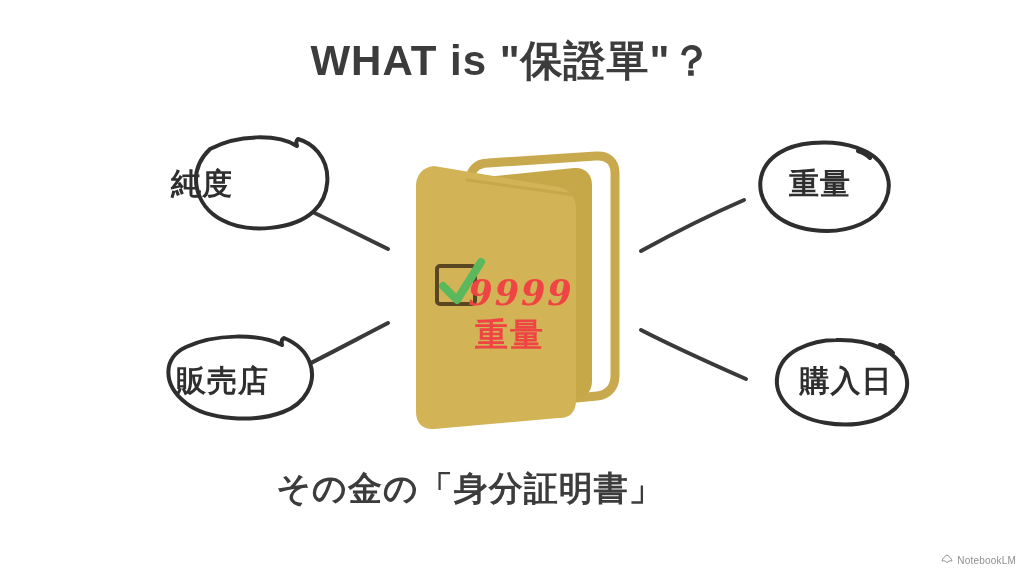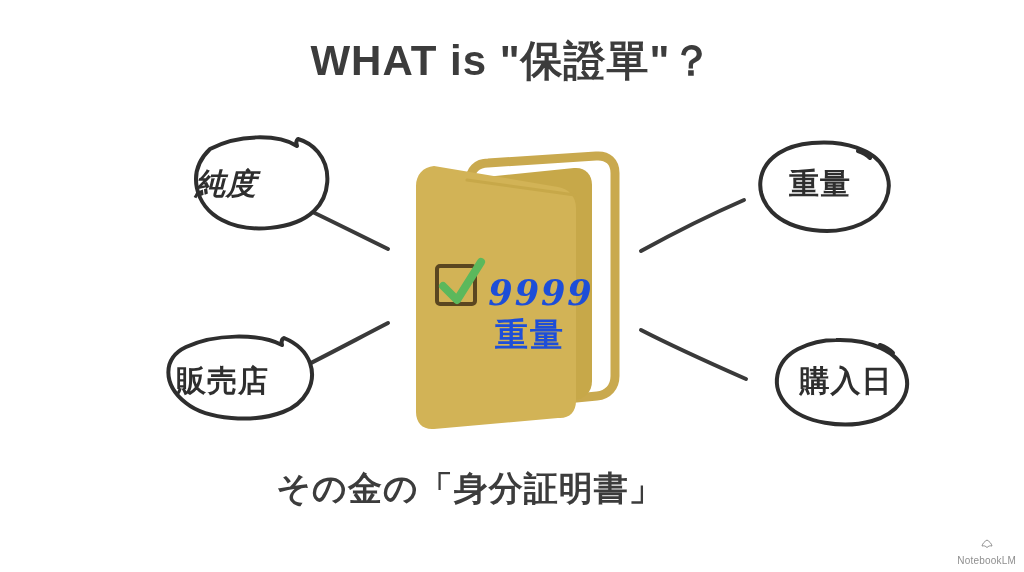--- a/index.html
+++ b/index.html
@@ -61,25 +61,24 @@
     color: #2e2e2e;
     letter-spacing: 1px;
     white-space: nowrap;
     text-align: center;
     transform: translate(-50%, -50%);
     pointer-events: none;
   }
   
   .hand {
     position: absolute;
-    color: #1d4ed8;
+    color: #ef4444;
     white-space: nowrap;
     transform: translate(-50%, -50%);
     pointer-events: none;
-    margin-left: 20px;
   }
   #hand-number {
     font-size: 35px;
     font-style: italic;
     font-weight: 700;
     letter-spacing: 2px;
     font-family: "DejaVu Serif", serif;
   }
   #hand-weight {
     font-size: 33px;
@@ -90,21 +89,20 @@
   #watermark {
     position: absolute;
     right: 8px;
     bottom: 6px;
     display: flex;
     align-items: center;
     gap: 4px;
     color: #8f8f8f;
     font-size: 10px;
     letter-spacing: 0.2px;
-    flex-direction: column;
   }
   #watermark svg { display: block; }
 </style>
 </head>
 <body>
 
 <div id="slide">
 
   <div id="title">WHAT is "保證單"？</div>
 
@@ -163,21 +161,21 @@
 
       <path d="M836,340 C871,339 898,352 905,372
                C913,394 897,414 872,421
                C843,429 804,423 787,405
                C770,387 775,361 798,349
                C810,343 823,340 836,340 Z
                M880,345 C886,347 890,350 893,353"></path>
     </g>
   </svg>
 
-  <div class="bubble-label" style="left:226px; top:184px;font-style:italic;">純度</div>
+  <div class="bubble-label" style="left:202px; top:184px;">純度</div>
 
   <div class="bubble-label" style="left:820px; top:184px;">重量</div>
 
   <div class="bubble-label" style="left:208px; top:381px;padding-left:29px;">販売店</div>
 
   <div class="bubble-label" style="left:838px; top:381px;padding-left:16px;">購入日</div>
 
   <div class="hand" id="hand-number" style="left:521px; top:292px;">9999</div>
 
   <div class="hand" id="hand-weight" style="left:510px; top:335px;">重量</div>

